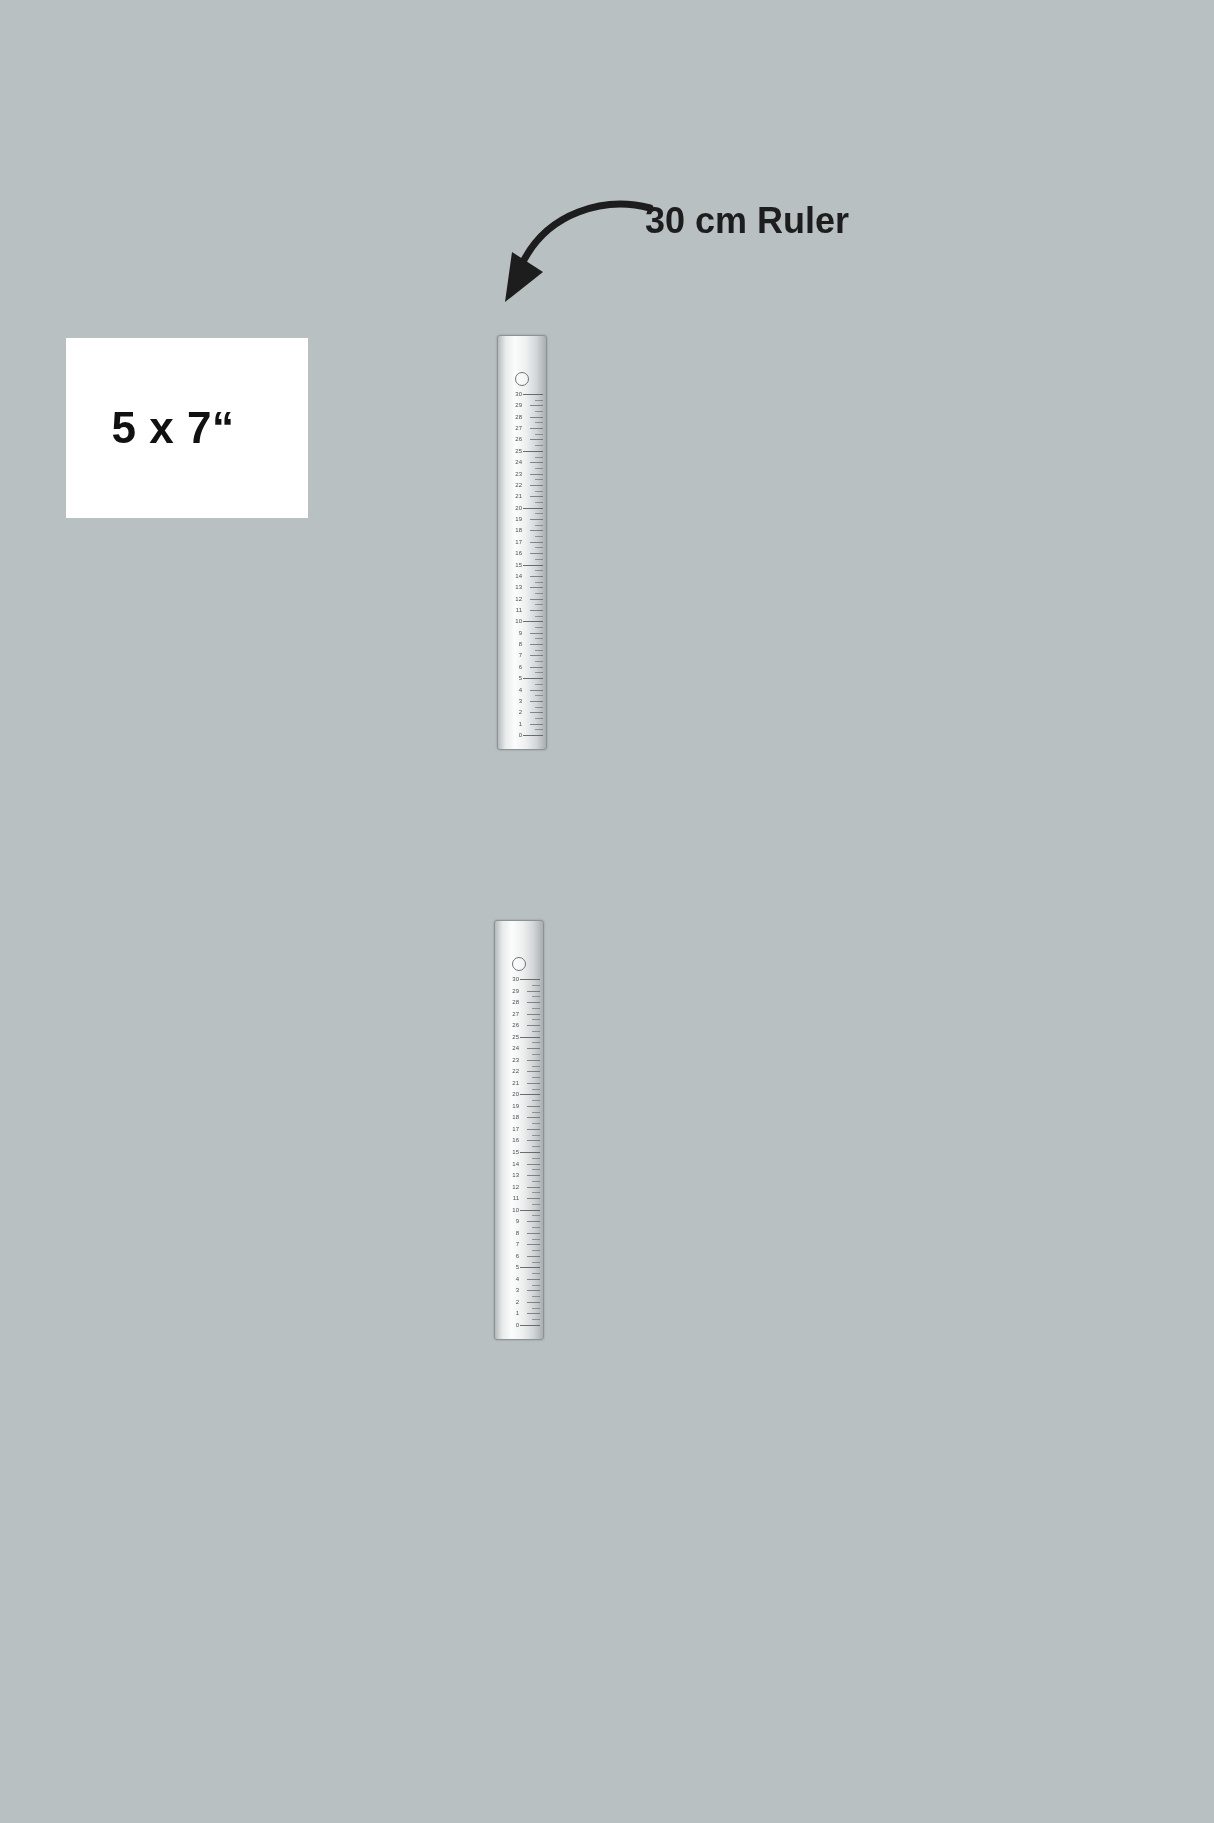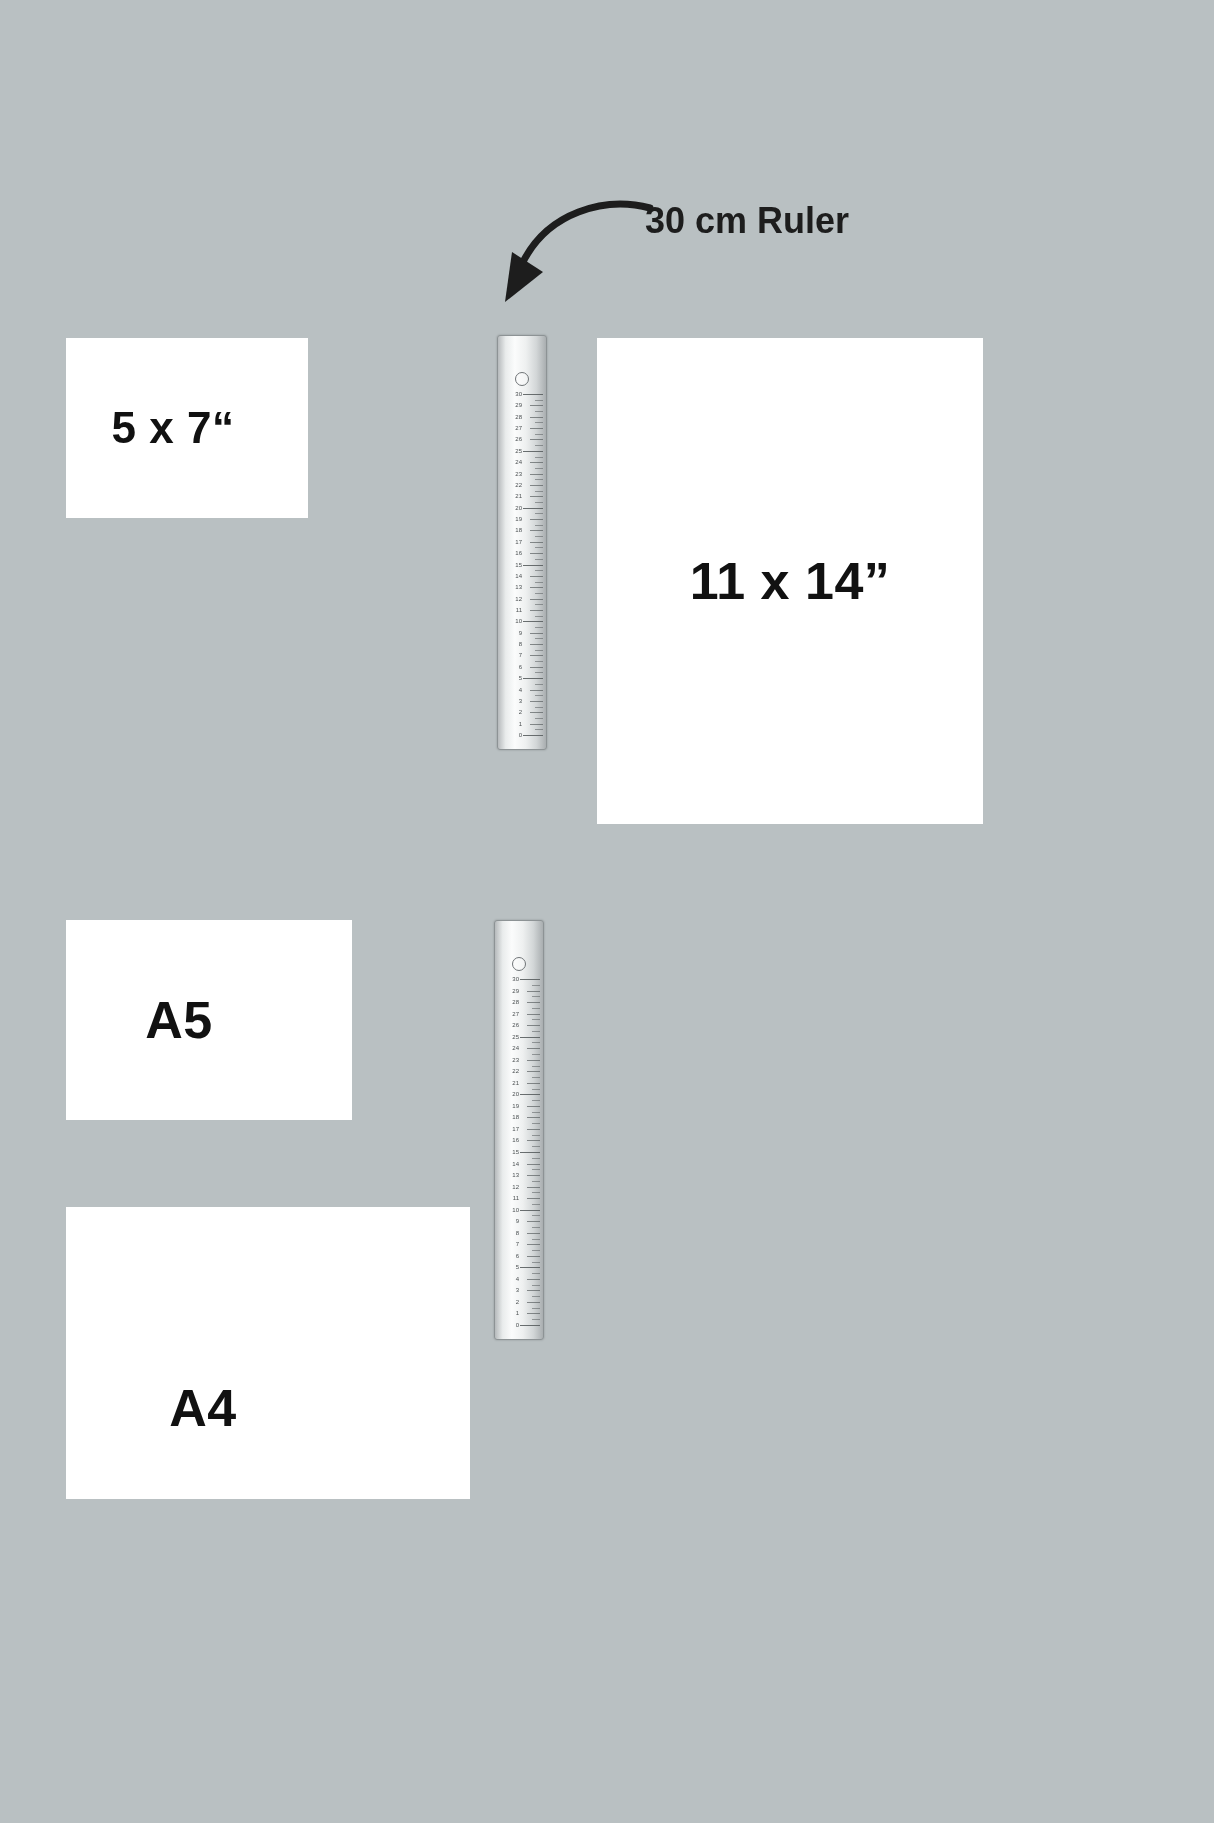--- a/index.html
+++ b/index.html
@@ -147,31 +147,22 @@
   <svg id="ruler-arrow" viewBox="0 0 160 125" xmlns="http://www.w3.org/2000/svg">
     <path d="M155 18 C110 6, 52 22, 27 74" fill="none" stroke="#1d1d1d" stroke-width="7" stroke-linecap="round"></path>
     <path d="M10 112 L17 62 L48 82 Z" fill="#1d1d1d"></path>
   </svg>
 
   <div class="sheet" id="sheet-5x7">
     <span class="sheet-label">5 x 7“</span>
   </div>
 
 
-  <div class="sheet" id="sheet-11x14">
-    <span class="sheet-label big">11 x 14”</span>
-  </div>
-
-  <div class="sheet" id="sheet-a5">
-    <span class="sheet-label big">A5</span>
-  </div>
-
-  <div class="sheet" id="sheet-a4">
-    <span class="sheet-label big">A4</span>
-  </div>
+
+
 
 
   <div class="ruler" id="ruler-top">
     <div class="ruler-hole"></div>
     <div class="ruler-ticks">
         <div class="tick major" style="top: 58px;"></div>
         <div class="tick-num" style="top: 58px;">30</div>
         <div class="tick minor" style="top: 63.68px;"></div>
         <div class="tick half" style="top: 69.37px;"></div>
         <div class="tick-num" style="top: 69.37px;">29</div>

